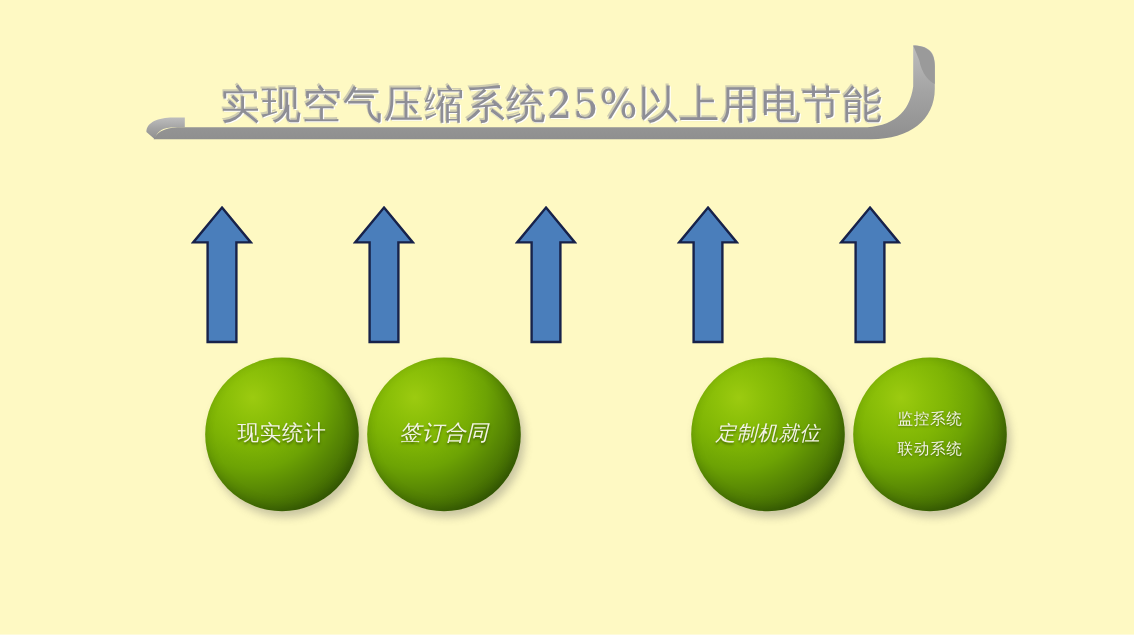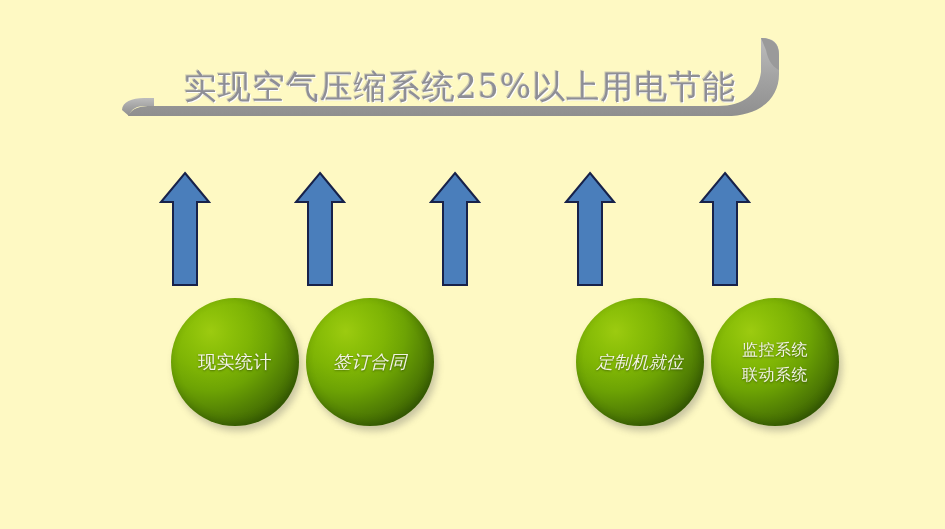--- a/index.html
+++ b/index.html
@@ -109,21 +109,21 @@
     font-family: "DejaVu Serif", "Liberation Serif", serif;
     font-size: 18px;
     line-height: 24px;
     text-align: center;
     letter-spacing: 0.5px;
     white-space: pre-line;
     text-shadow: 0 1px 2px rgba(30,50,0,0.55);
     user-select: none;
   }
   .circle-item.size-5 .circle-label { font-size: 17px; }
-  .circle-item.multiline .circle-label { font-size: 16px; line-height: 25px; }
+  .circle-item.multiline .circle-label { font-size: 13px; line-height: 25px; }
 </style>
 </head>
 <body>
 
 <div id="slide">
 
   <div id="title-banner">
     <svg width="680" height="112" viewBox="0 0 680 112">
       <defs>
         <linearGradient id="gFrame" x1="0" y1="0" x2="0" y2="1">

